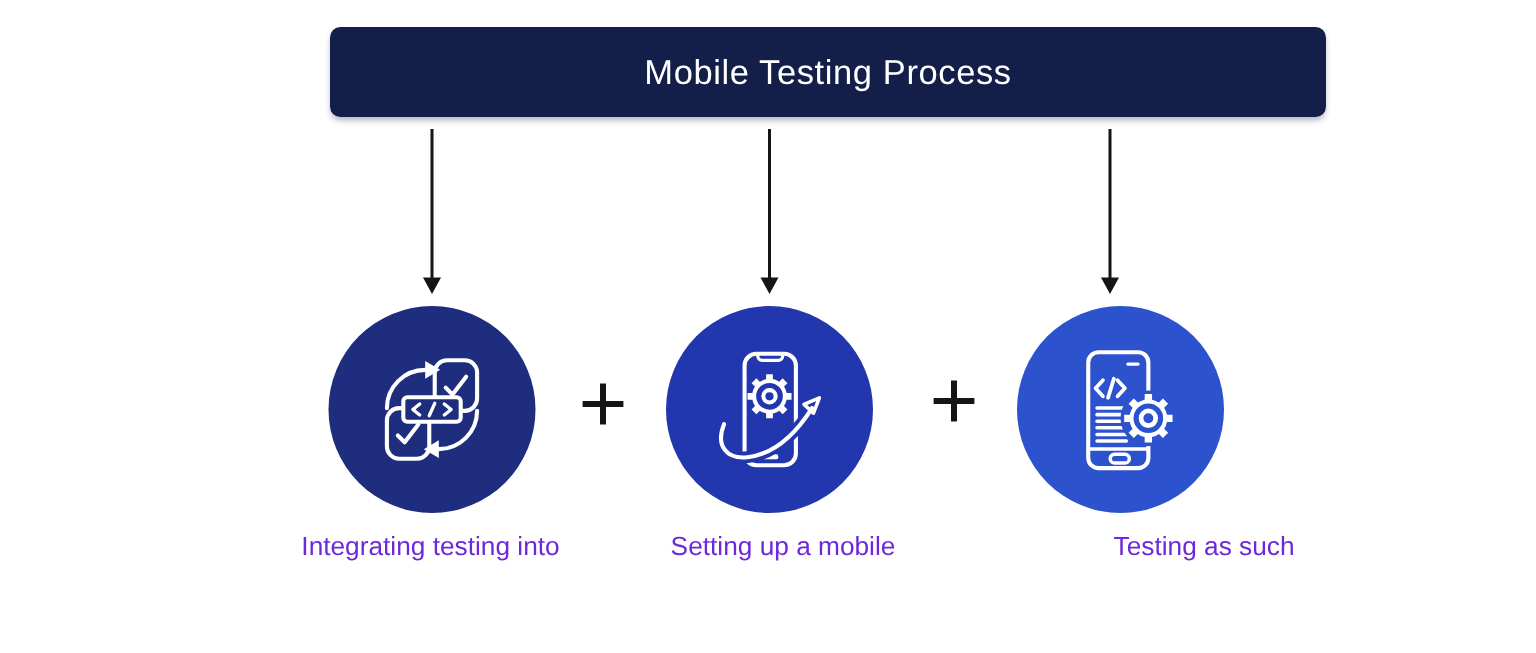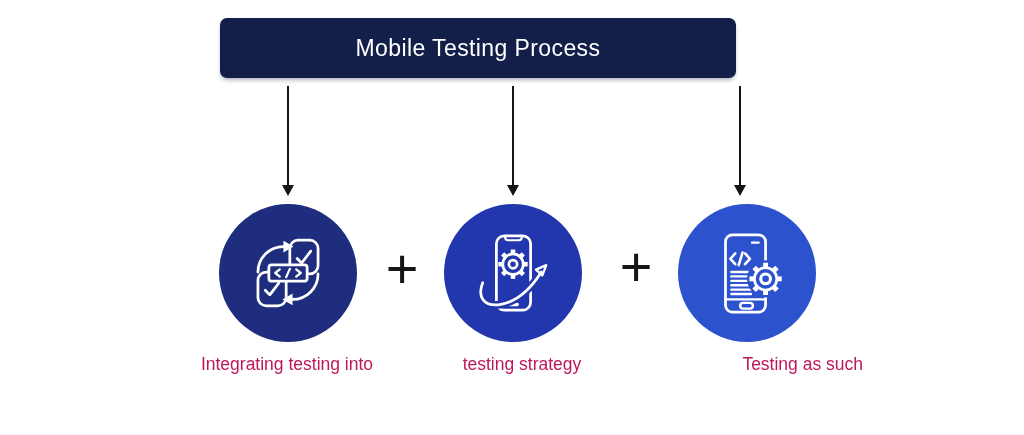--- a/index.html
+++ b/index.html
@@ -4,21 +4,21 @@
 <style>
   html,body{margin:0;padding:0;}
   body{
     width:1024px;height:435px;position:relative;overflow:hidden;
     background:#ffffff;
     font-family:"Liberation Sans", sans-serif;
   }
   .stage{position:absolute;inset:0;}
   
   .banner{
-    position:absolute;left:220px;top:18px;width:516px;height:60px;
+    position:absolute;left:220px;top:18px;width:664px;height:60px;
     border-radius:7px;display:flex;align-items:center;justify-content:center;
     box-shadow:0 3px 4px -1px rgba(20,32,74,.35);
   }
   .banner-title{
     color:#ffffff;font-size:23px;font-weight:500;letter-spacing:.4px;
   }
   
   .down-arrow{position:absolute;top:86px;width:12px;height:112px;}
   .down-arrow .shaft{
     position:absolute;left:5px;top:0;width:2px;height:100px;background:#151515;
@@ -36,21 +36,21 @@
   .step-circle svg{display:block;}
   
   .plus-sep{
     position:absolute;transform:translate(-50%,-54%);
     font-size:56px;font-weight:400;color:#151515;line-height:1;
     font-family:"Liberation Sans", sans-serif;
   }
   
   .caption{
     position:absolute;top:352px;text-align:center;
-    font-size:17.5px;line-height:1.48;color:#be185d;font-weight:500;
+    font-size:17.5px;line-height:1.48;color:#6d28d9;font-weight:500;
   }
   .caption div{white-space:nowrap;}
 </style>
 </head>
 <body>
 
 <div class="stage">
 
   <div class="banner" style="background-color: rgb(19, 31, 73);">
     <span class="banner-title" style="color: rgb(255, 255, 255);">Mobile Testing Process</span>
@@ -143,19 +143,19 @@
         <path d="M 64 39.5 L 64 34.5"></path>
           <path d="M 72.1 42.9 L 75.7 39.3"></path>
       </g>
     </svg>
   </div>
 
   <div class="caption" style="left:147px;width:280px;">
     <div>Integrating testing into</div>
   </div>
   <div class="caption" style="left:412px;width:220px;">
-    <div>testing strategy</div>
+    <div>Setting up a mobile</div>
   </div>
   <div class="caption" style="left:643px;width:220px;text-align:right;">
     <div>Testing as such</div>
   </div>
 
 </div>
 
 </body></html>

